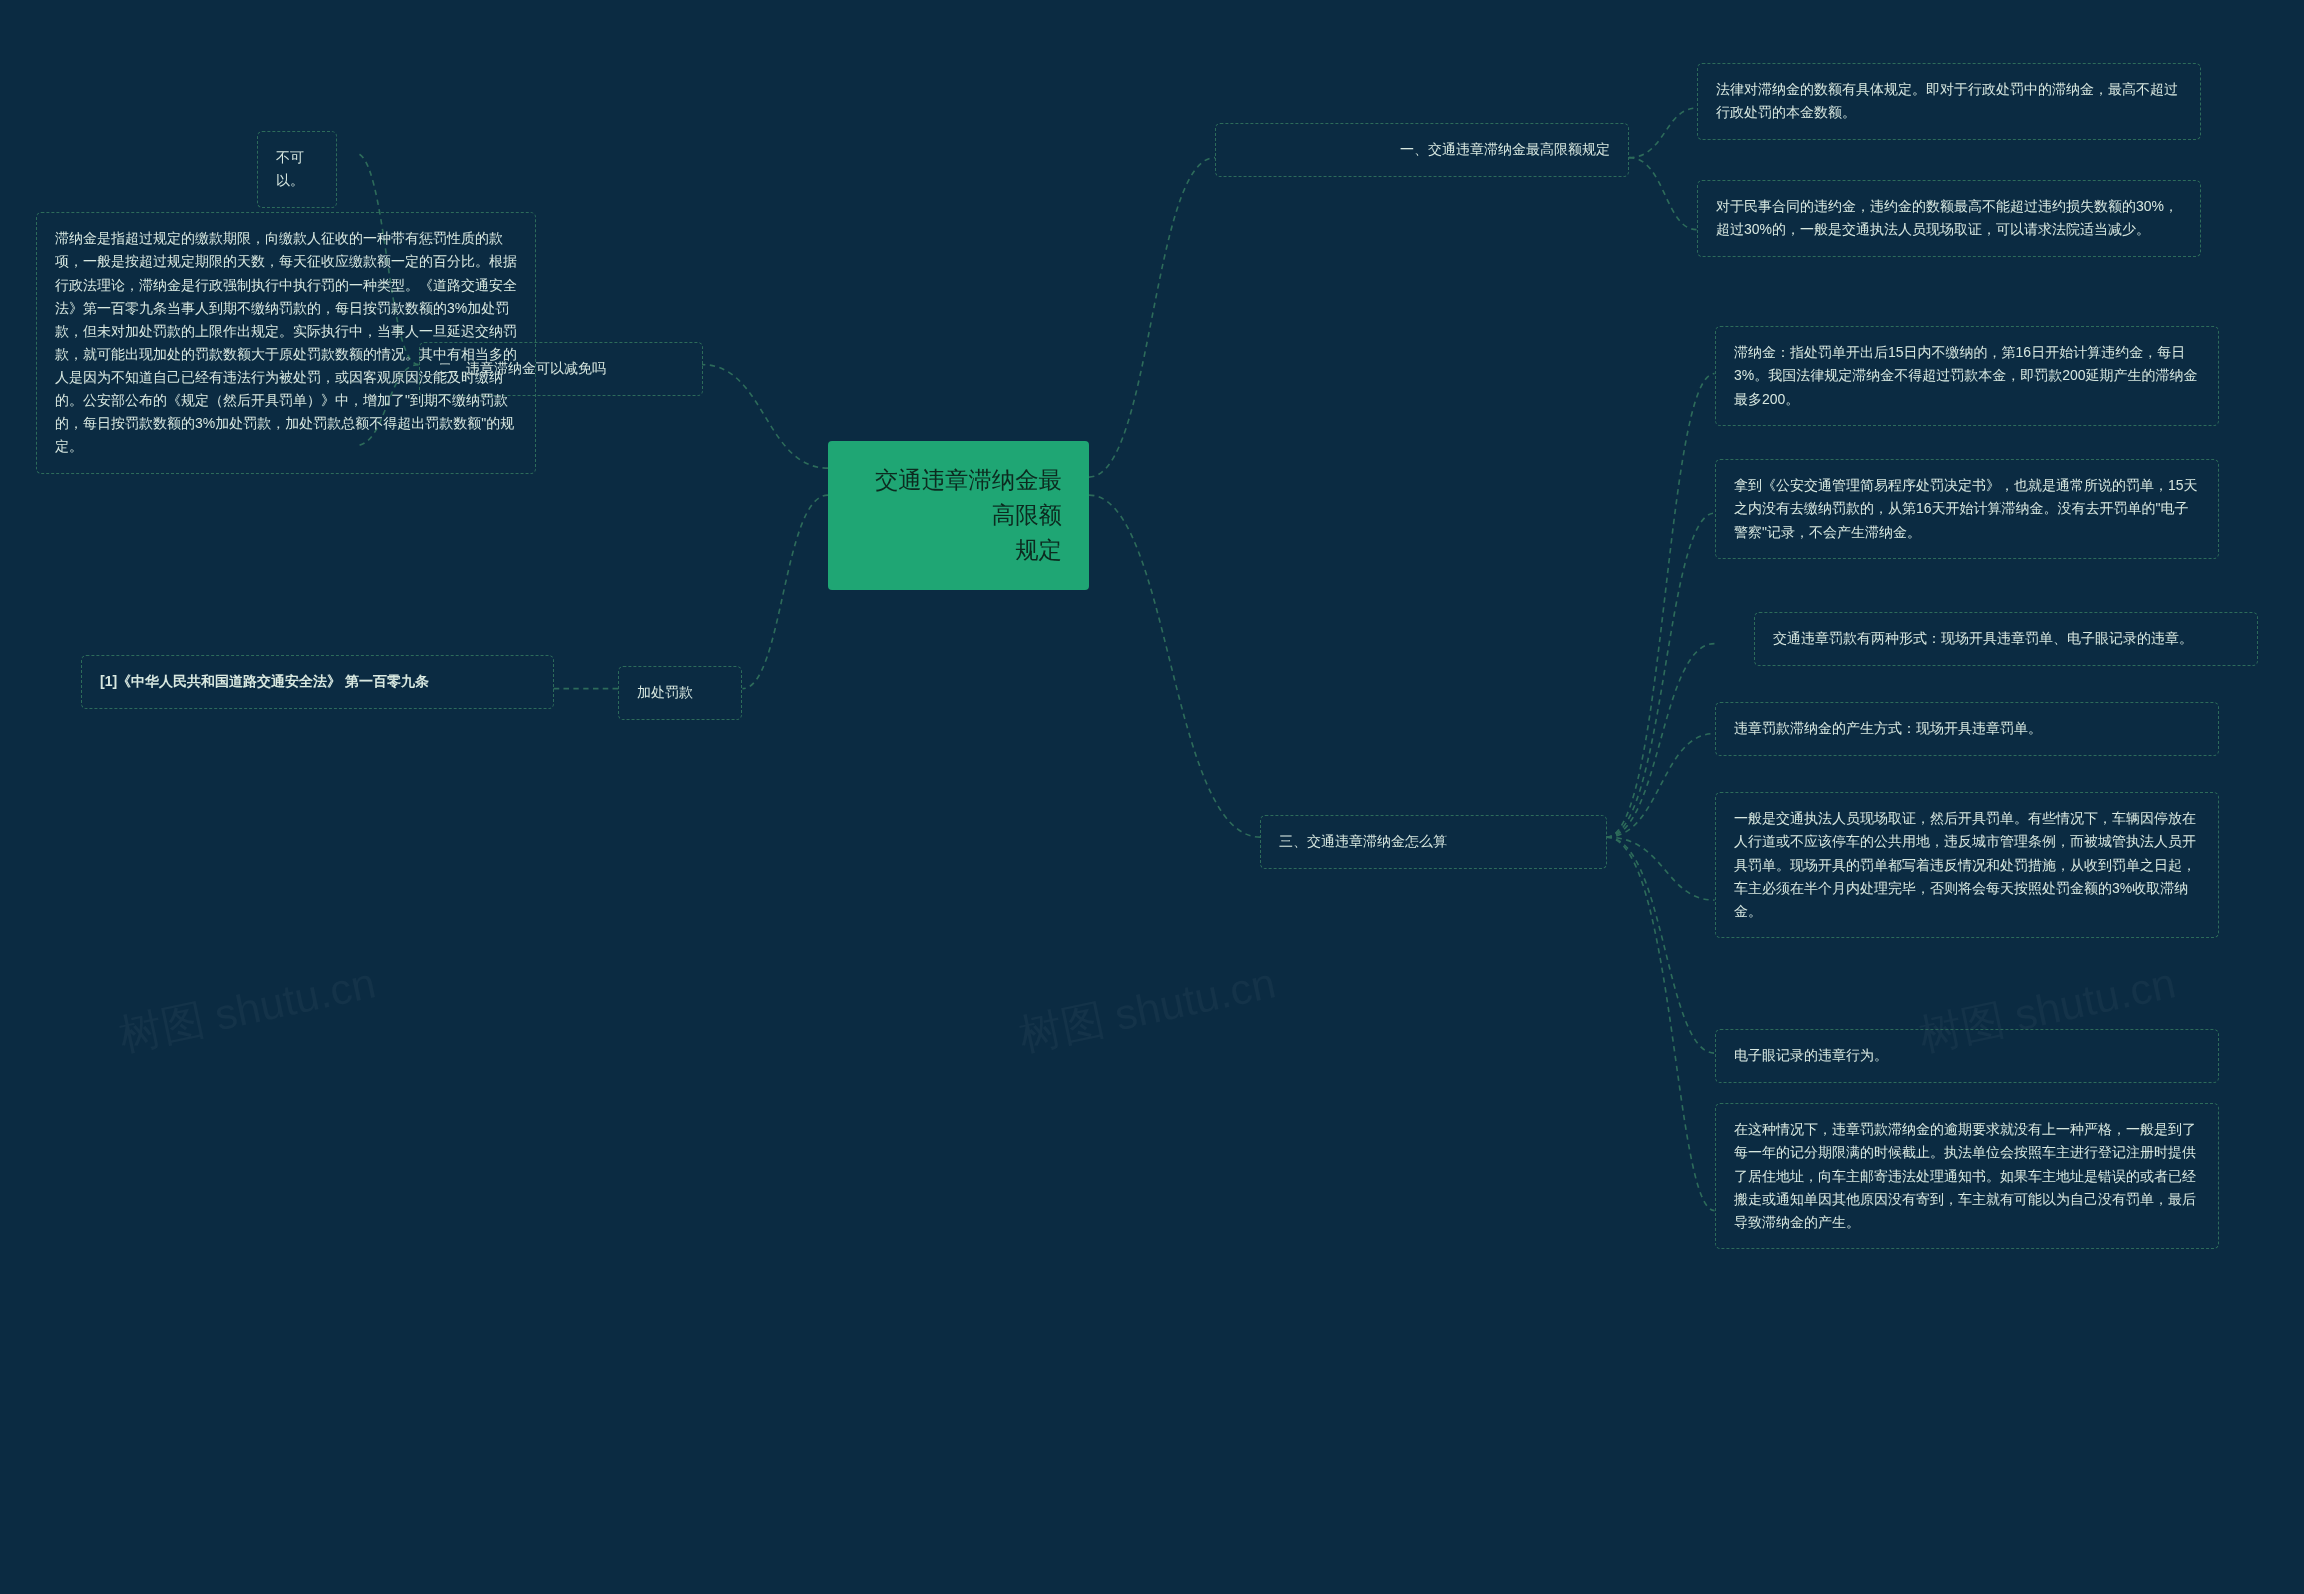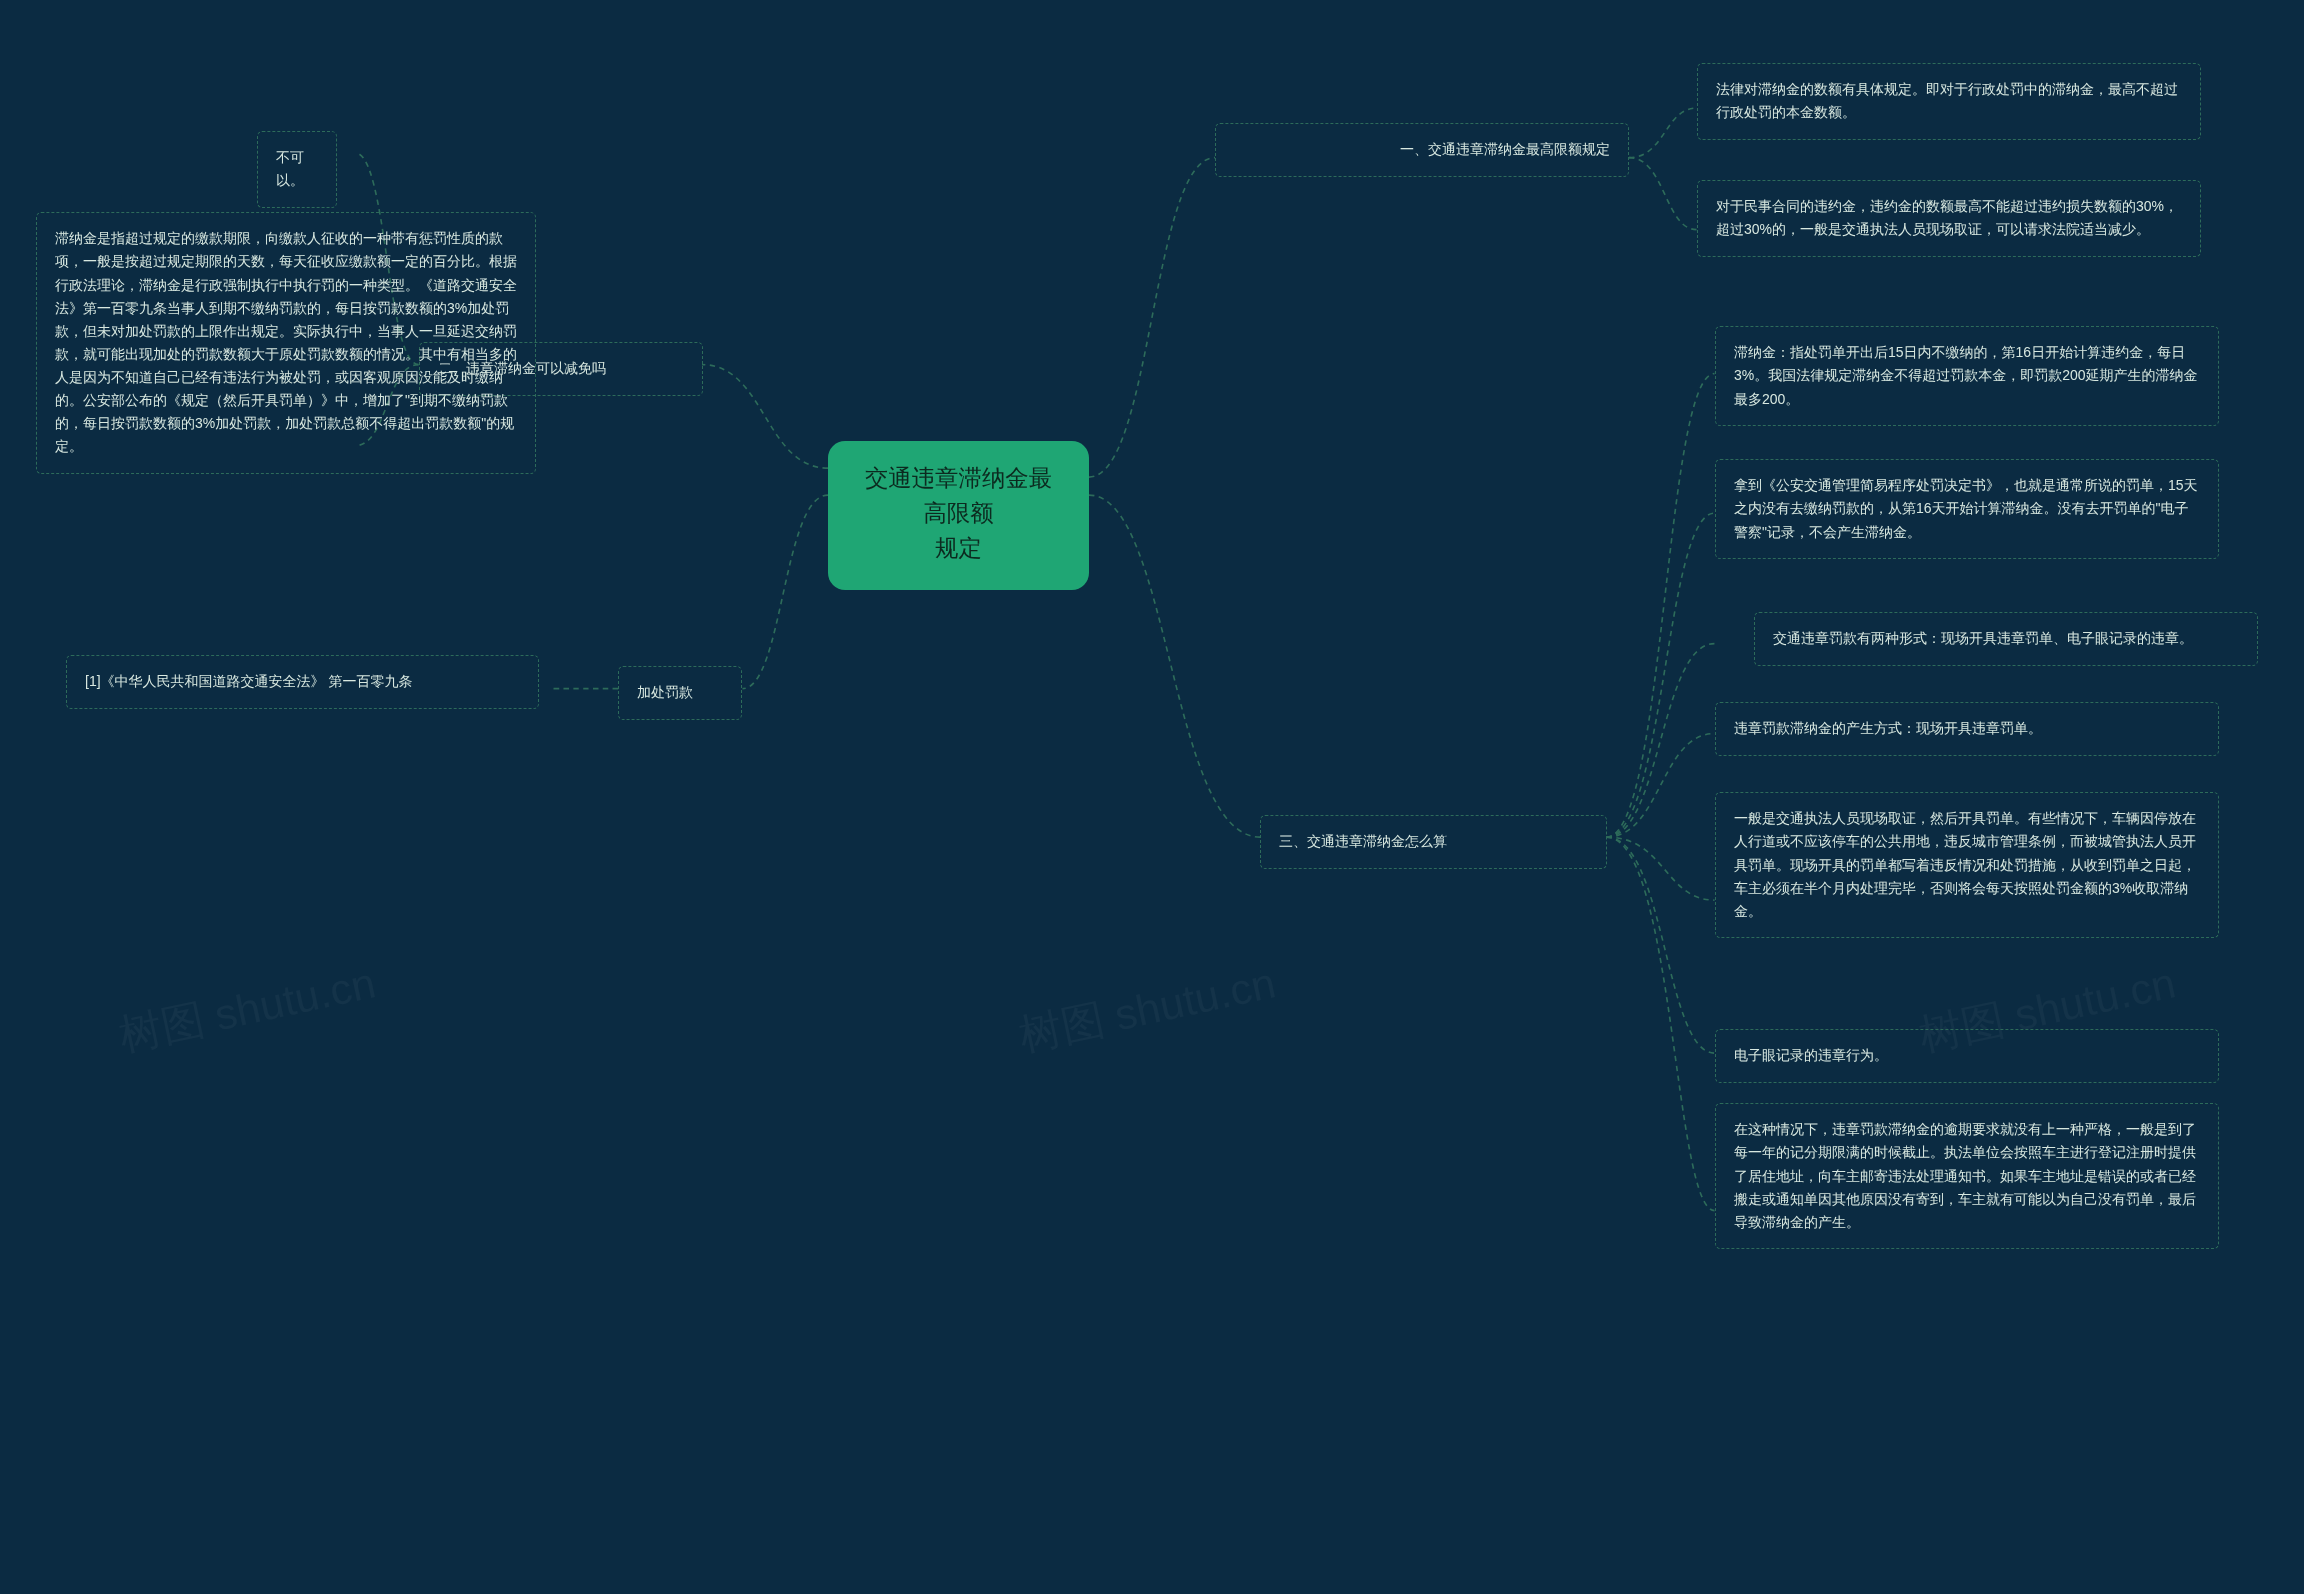--- a/index.html
+++ b/index.html
@@ -26,26 +26,25 @@
     color: #d8e8e0;
     font-size: 14px;
     line-height: 1.65;
     border-radius: 5.4px;
   }
   .root {
     position: absolute;
     background: #1fa674;
     color: #0c2a1f;
     font-size: 23.4px;
-    text-align: center;
+    text-align: right;
     padding: 21.6px 27px;
-    border-radius: 17px;
+    border-radius: 4px;
     line-height: 1.5;
     font-weight: 500;
-    font-family: Liberation Mono, monospace;
   }
   svg.connectors {
     position: absolute;
     top: 0; left: 0;
     width: 2304px; height: 1595px;
     pointer-events: none;
   }
   svg.connectors path {
     stroke: #2d6b5a;
     stroke-width: 1.8;
@@ -101,14 +100,14 @@
 <div class="node" style="left:1715px; top:702px; width:504px;">违章罚款滞纳金的产生方式：现场开具违章罚单。</div>
 <div class="node" style="left:1715px; top:792px; width:504px;">一般是交通执法人员现场取证，然后开具罚单。有些情况下，车辆因停放在人行道或不应该停车的公共用地，违反城市管理条例，而被城管执法人员开具罚单。现场开具的罚单都写着违反情况和处罚措施，从收到罚单之日起，车主必须在半个月内处理完毕，否则将会每天按照处罚金额的3%收取滞纳金。</div>
 <div class="node" style="left:1715px; top:1029px; width:504px;">电子眼记录的违章行为。</div>
 <div class="node" style="left:1715px; top:1103px; width:504px;">在这种情况下，违章罚款滞纳金的逾期要求就没有上一种严格，一般是到了每一年的记分期限满的时候截止。执法单位会按照车主进行登记注册时提供了居住地址，向车主邮寄违法处理通知书。如果车主地址是错误的或者已经搬走或通知单因其他原因没有寄到，车主就有可能以为自己没有罚单，最后导致滞纳金的产生。</div>
 
 <div class="node" style="left:419px; top:342px; width:284px;">二、违章滞纳金可以减免吗</div>
 <div class="node" style="left:257px; top:131px; width:80px;">不可以。</div>
 <div class="node" style="left:36px; top:212px; width:500px;">滞纳金是指超过规定的缴款期限，向缴款人征收的一种带有惩罚性质的款项，一般是按超过规定期限的天数，每天征收应缴款额一定的百分比。根据行政法理论，滞纳金是行政强制执行中执行罚的一种类型。《道路交通安全法》第一百零九条当事人到期不缴纳罚款的，每日按罚款数额的3%加处罚款，但未对加处罚款的上限作出规定。实际执行中，当事人一旦延迟交纳罚款，就可能出现加处的罚款数额大于原处罚款数额的情况。其中有相当多的人是因为不知道自己已经有违法行为被处罚，或因客观原因没能及时缴纳的。公安部公布的《规定（然后开具罚单）》中，增加了"到期不缴纳罚款的，每日按罚款数额的3%加处罚款，加处罚款总额不得超出罚款数额"的规定。</div>
 
 <div class="node" style="left:618px; top:666px; width:124px;">加处罚款</div>
-<div class="node" style="left:66px; top:655px; width:473px;">[1]《中华人民共和国道路交通安全法》 第一百零九条</div>
+<div class="node" style="left:81px; top:655px; width:473px;font-weight:bold;">[1]《中华人民共和国道路交通安全法》 第一百零九条</div>
 
 
 </body></html>

